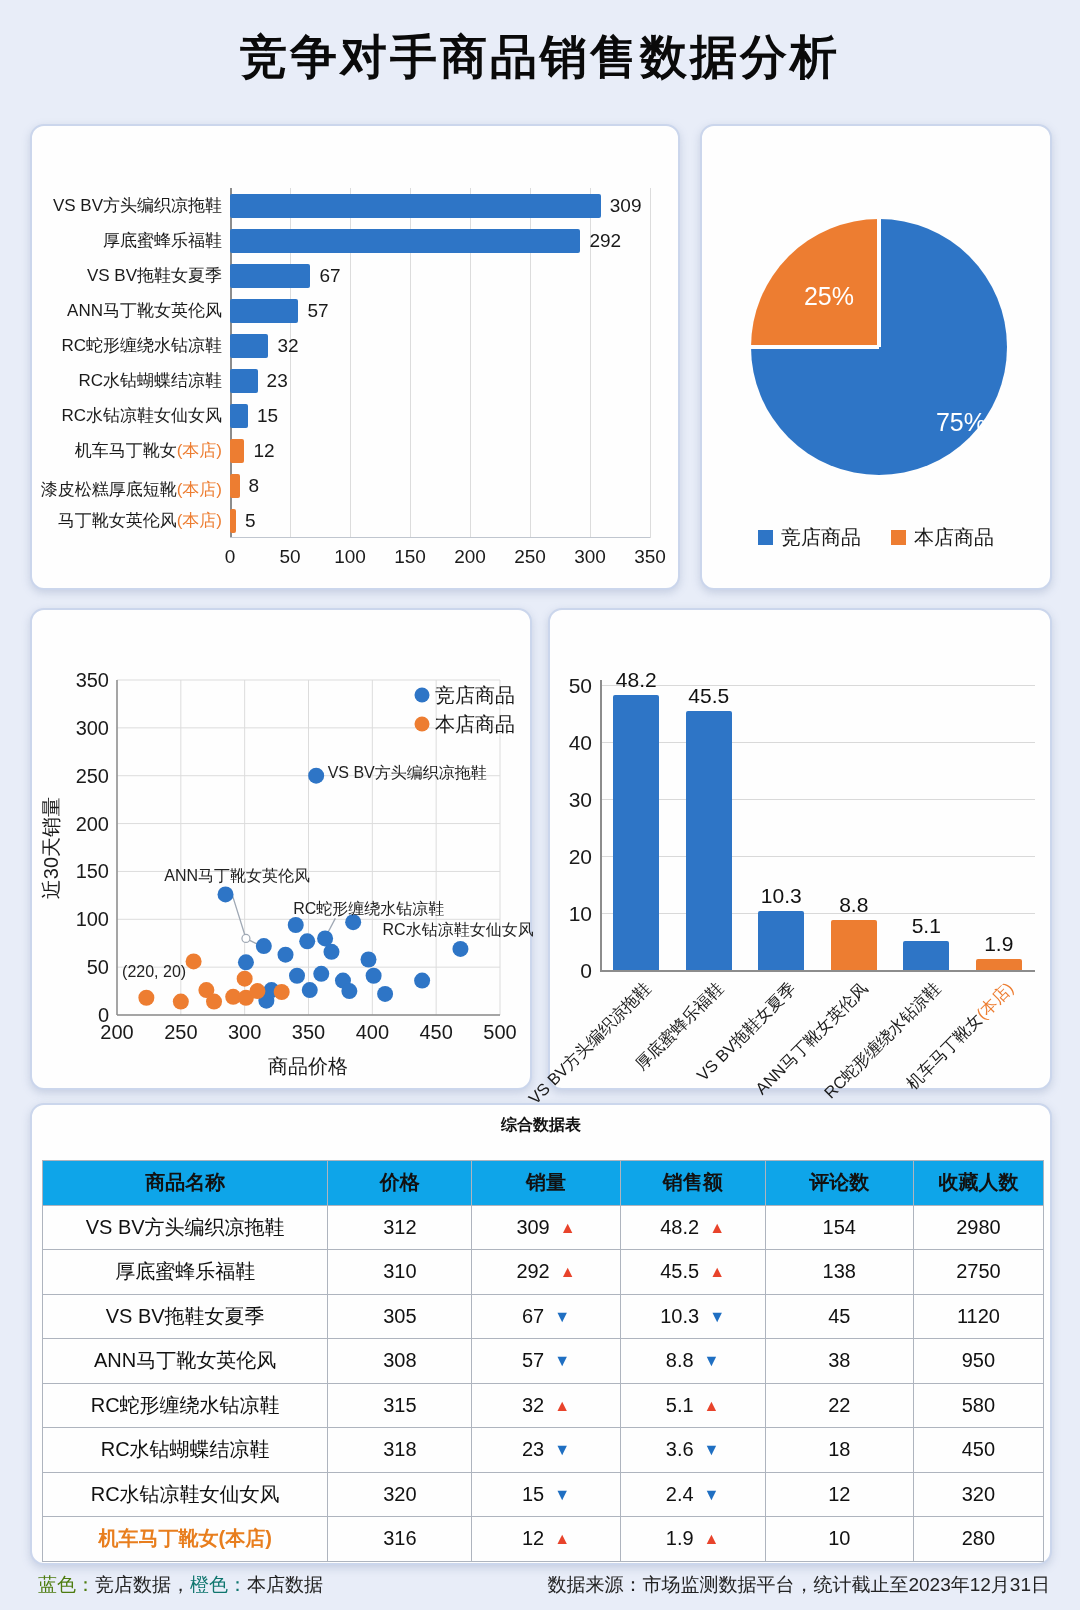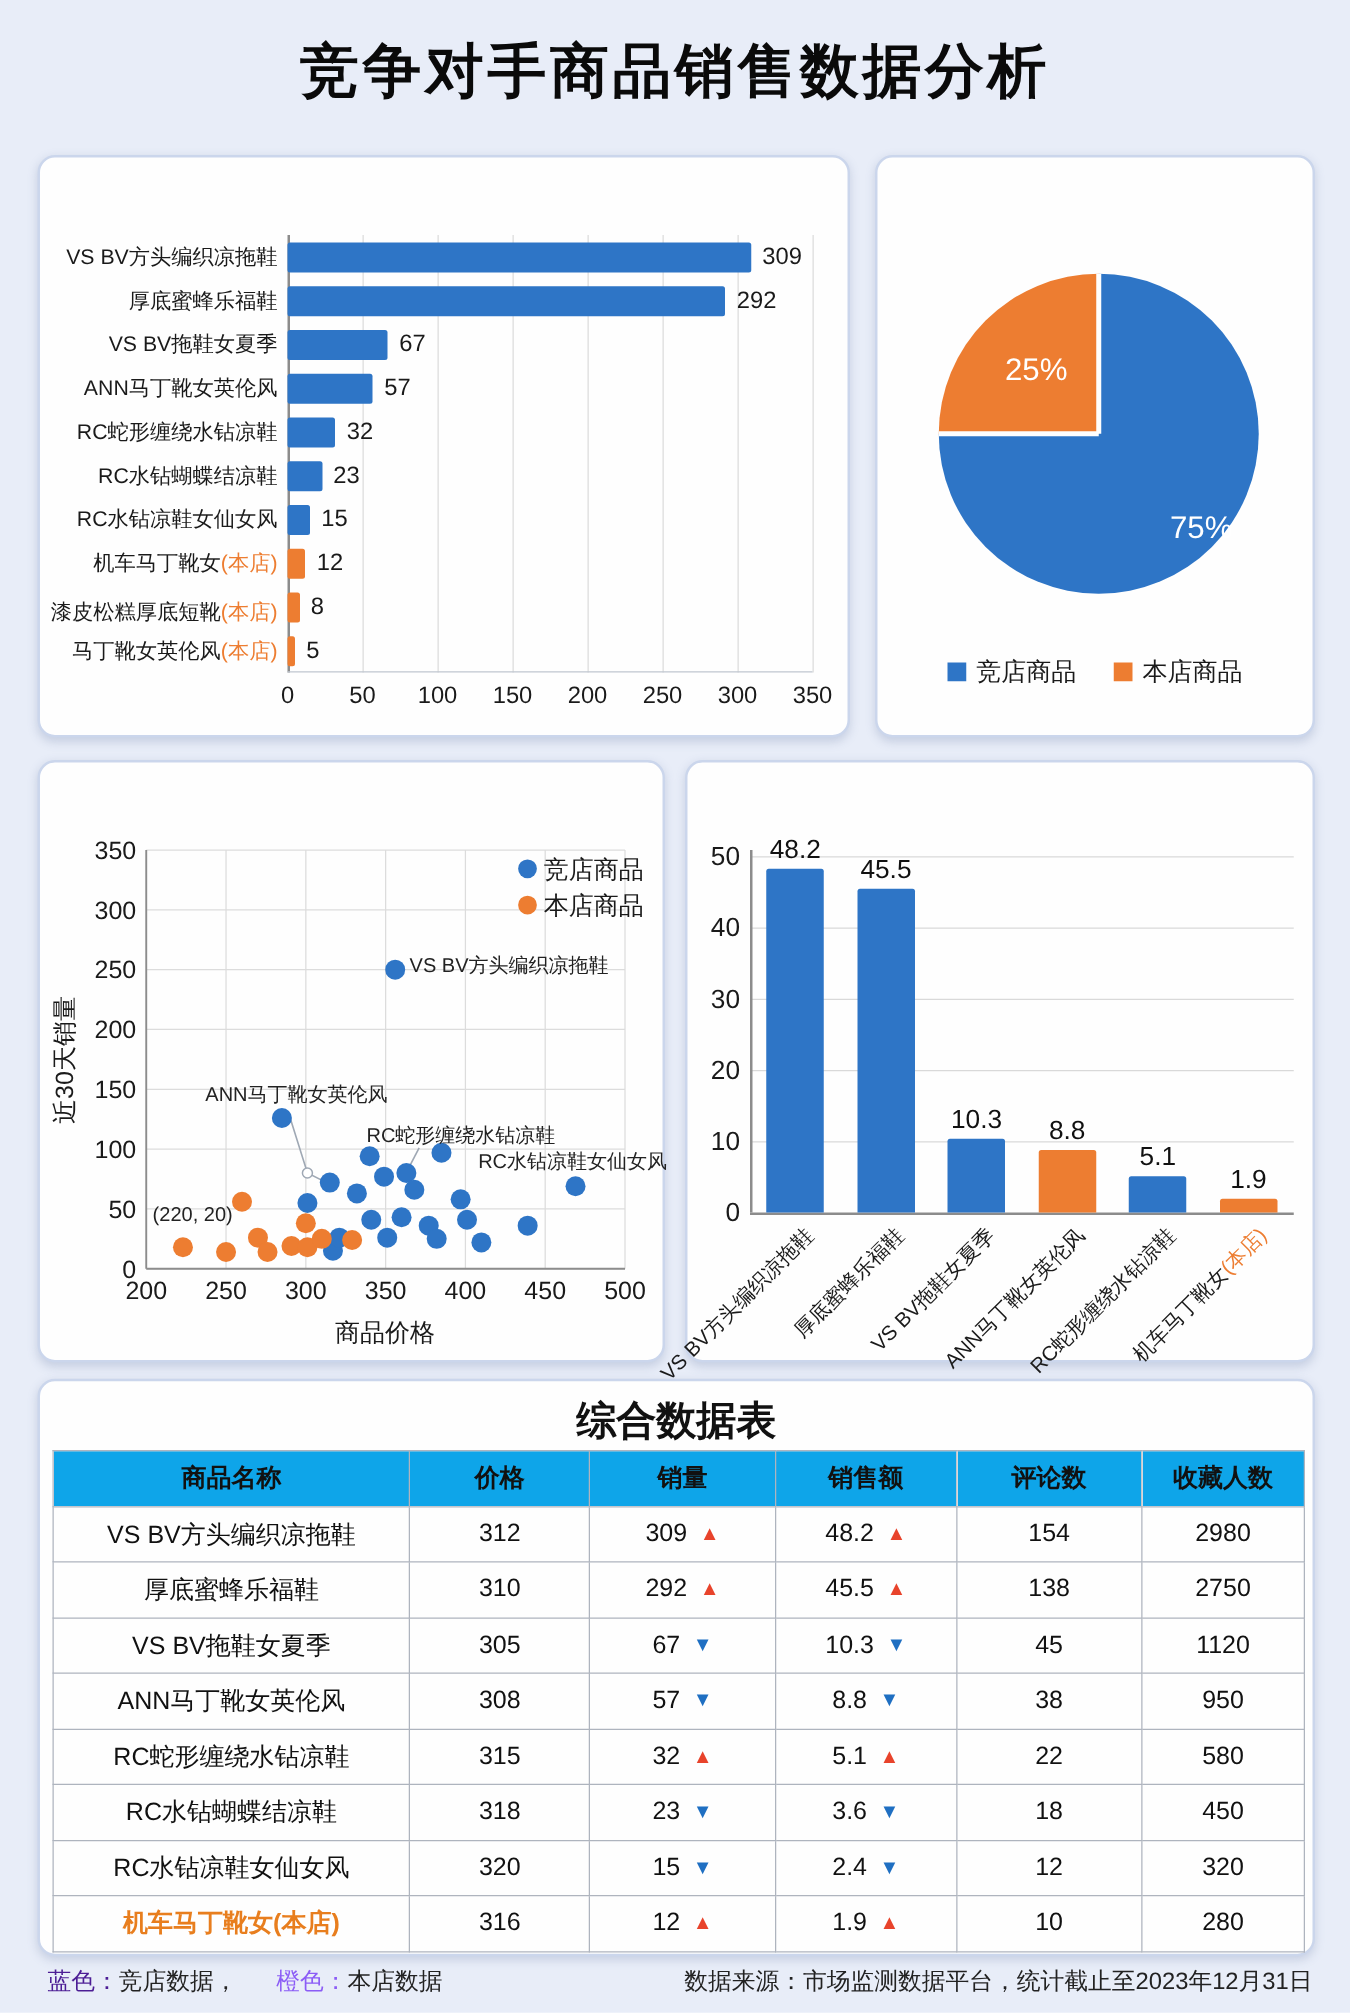--- a/index.html
+++ b/index.html
@@ -247,21 +247,21 @@
         <div class="cbar" style="left: 353.25px; top: 330.93px; height: 29.07px; background: rgb(46, 117, 198);"></div>
         <div class="cval" style="left: 331.25px; top: 303.93px;">5.1</div>
         <div class="clabel" style="right: 119.75px; top: 368px;">RC蛇形缠绕水钻凉鞋</div>
         <div class="cbar" style="left: 425.75px; top: 349.17px; height: 10.83px; background: rgb(237, 125, 49);"></div>
         <div class="cval" style="left: 403.75px; top: 322.17px;">1.9</div>
         <div class="clabel" style="right: 47.25px; top: 368px;"><span>机车马丁靴女</span><span style="color: rgb(237, 125, 49);">(本店)</span></div>
       </div>
   </div>
 
   <div class="panel" id="panel-table">
-    <div class="ptitle" style="font-size:32px;top:10px;">综合数据表</div>
+    <div class="ptitle" style="font-size:16px;top:10px;">综合数据表</div>
     <table id="data-table">
       <colgroup>
         <col style="width:28.5%">
           <col style="width:14.4%">
           <col style="width:14.8%">
         <col style="width:14.5%">
           <col style="width:14.8%">
           <col style="width:13%">
       </colgroup>
       <thead>
@@ -338,18 +338,18 @@
             <td>1.9<span class="tri" style="color: rgb(232, 67, 43);">▲</span></td>
             <td>10</td>
             <td>280</td>
           </tr>
         </tbody>
     </table>
   </div>
 
   <div class="footer">
     <div>
-      <span id="f-blue" style="color: #4c1d95; text-align: center;">蓝色：</span><span>竞店数据，</span><span id="f-orange" style="color: #8b5cf6; margin-left: 31px;">橙色：</span><span>本店数据</span>
+      <span id="f-blue" style="color: #4d7c0f; text-align: center;">蓝色：</span><span>竞店数据，</span><span id="f-orange" style="color: #0f766e;">橙色：</span><span>本店数据</span>
     </div>
     <div>数据来源：市场监测数据平台，统计截止至2023年12月31日</div>
   </div>
 
 </div>
 
 </body></html>

